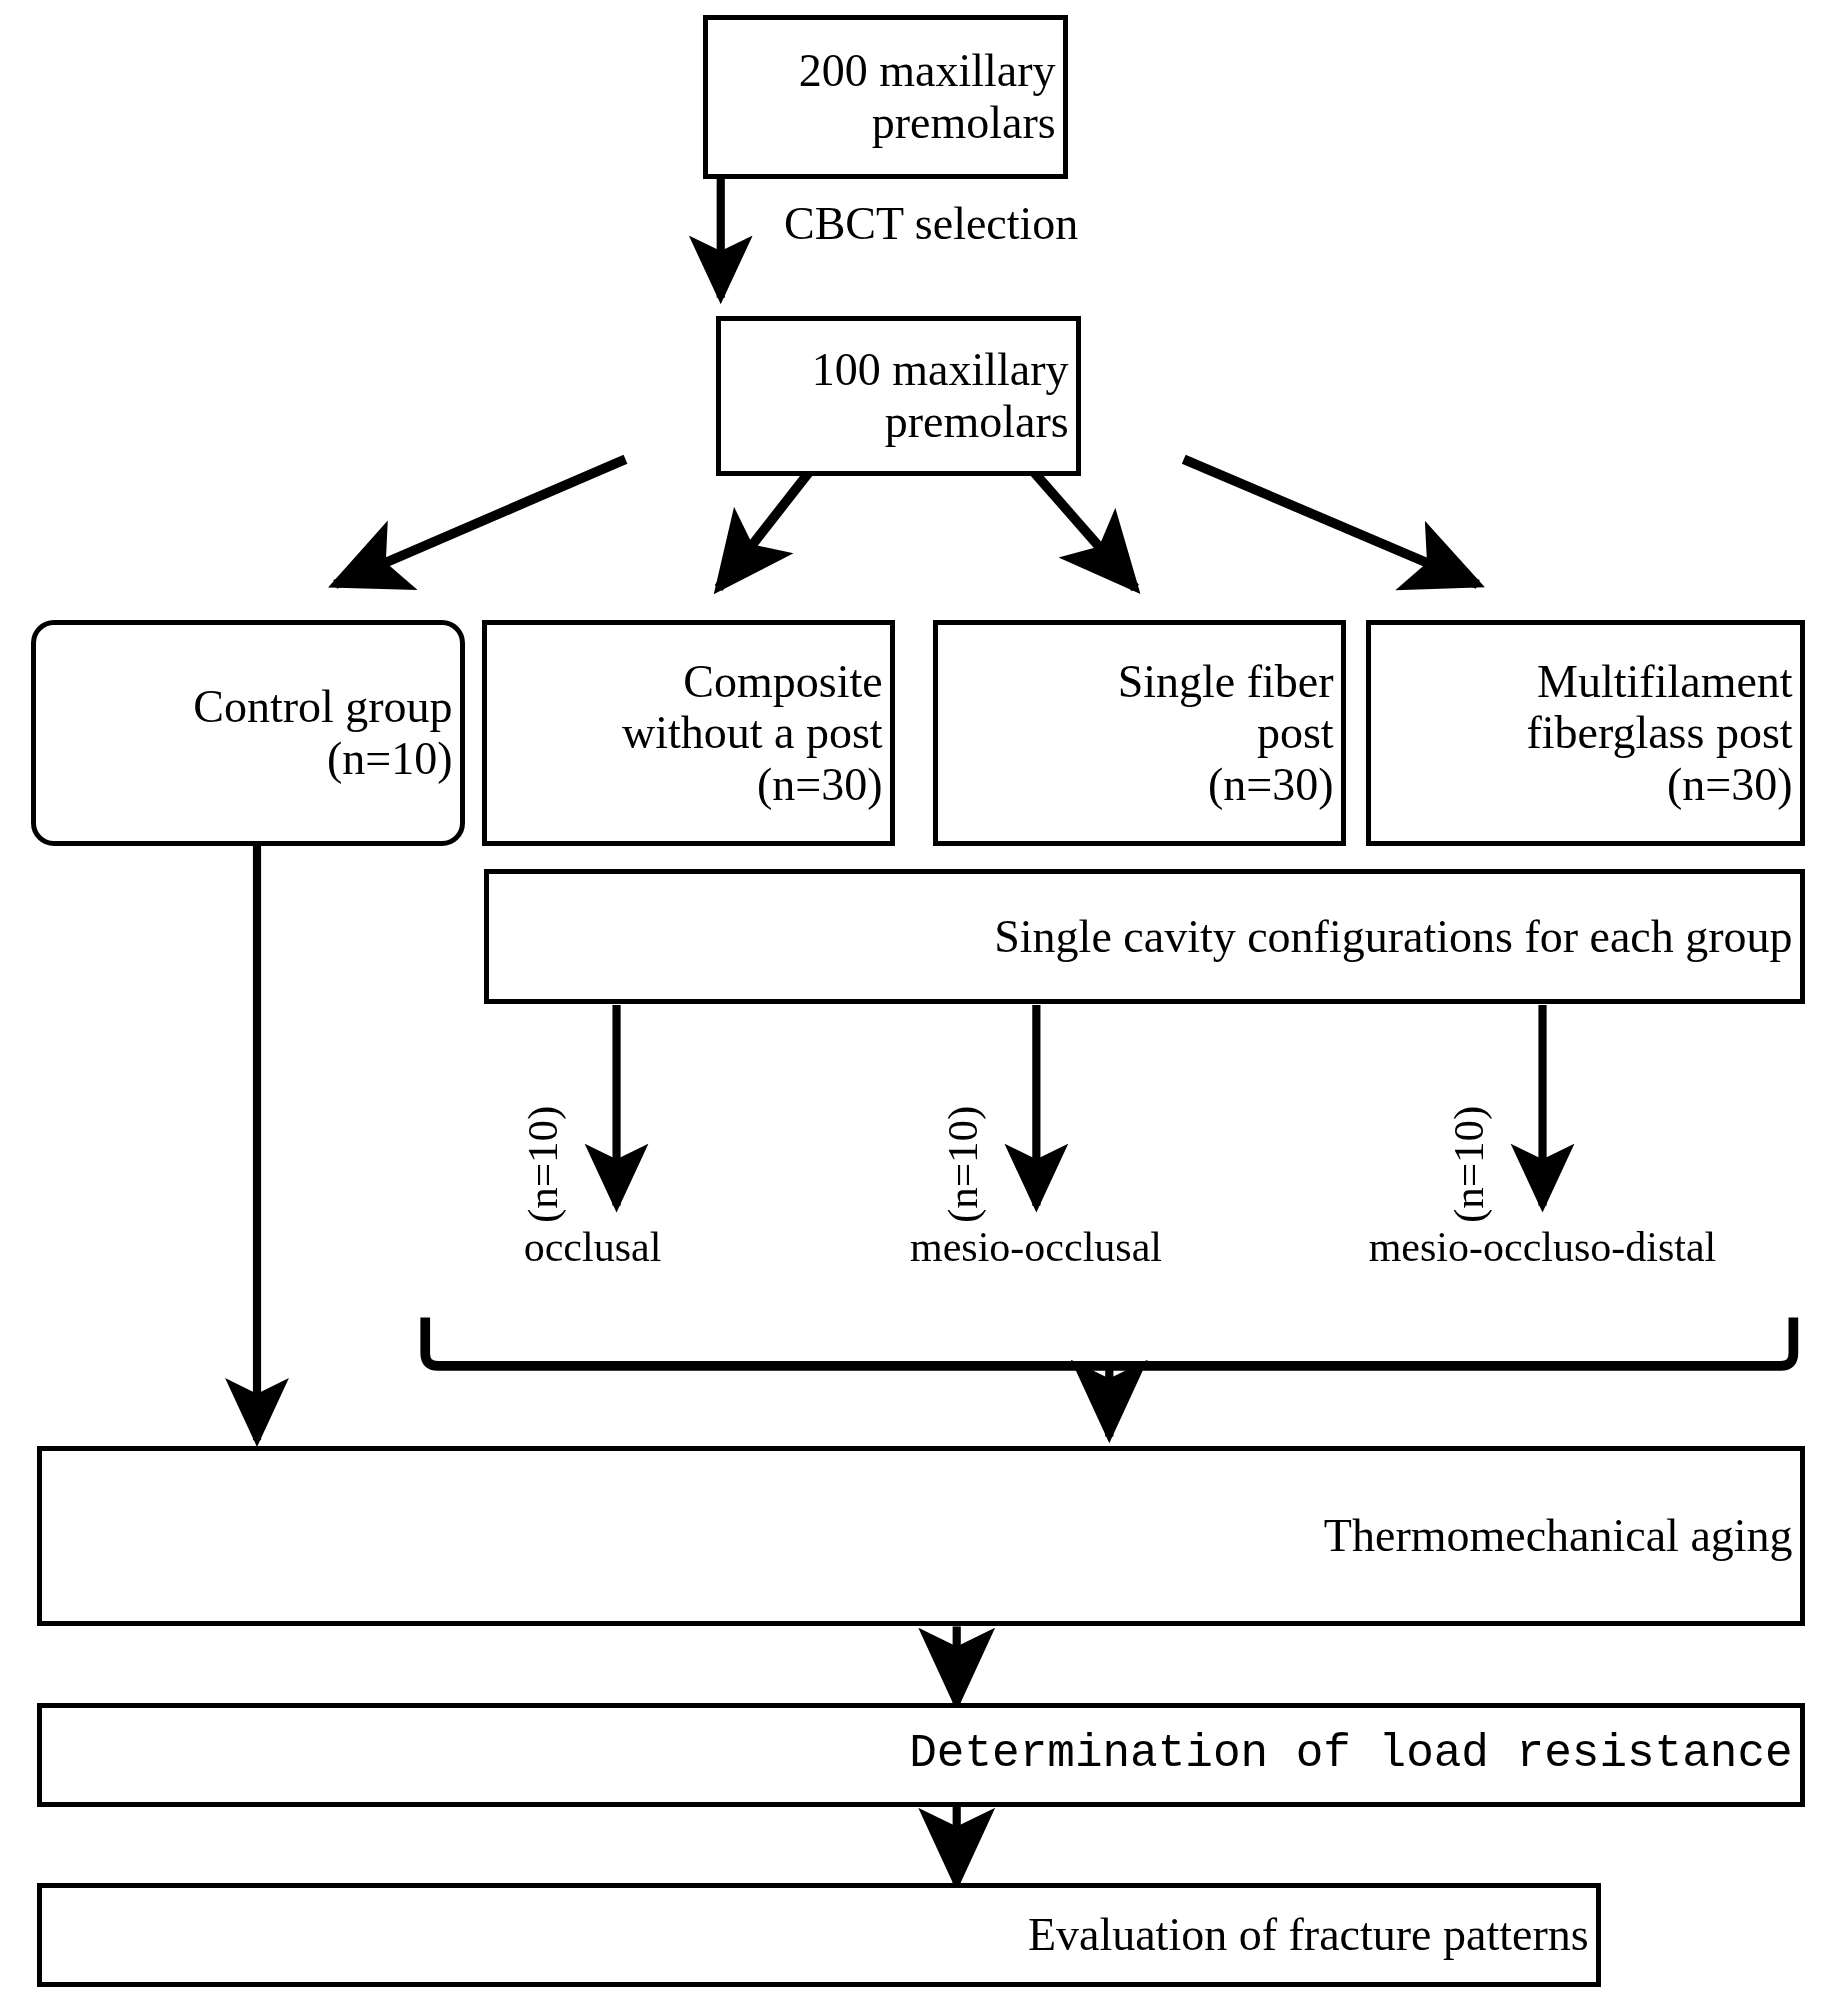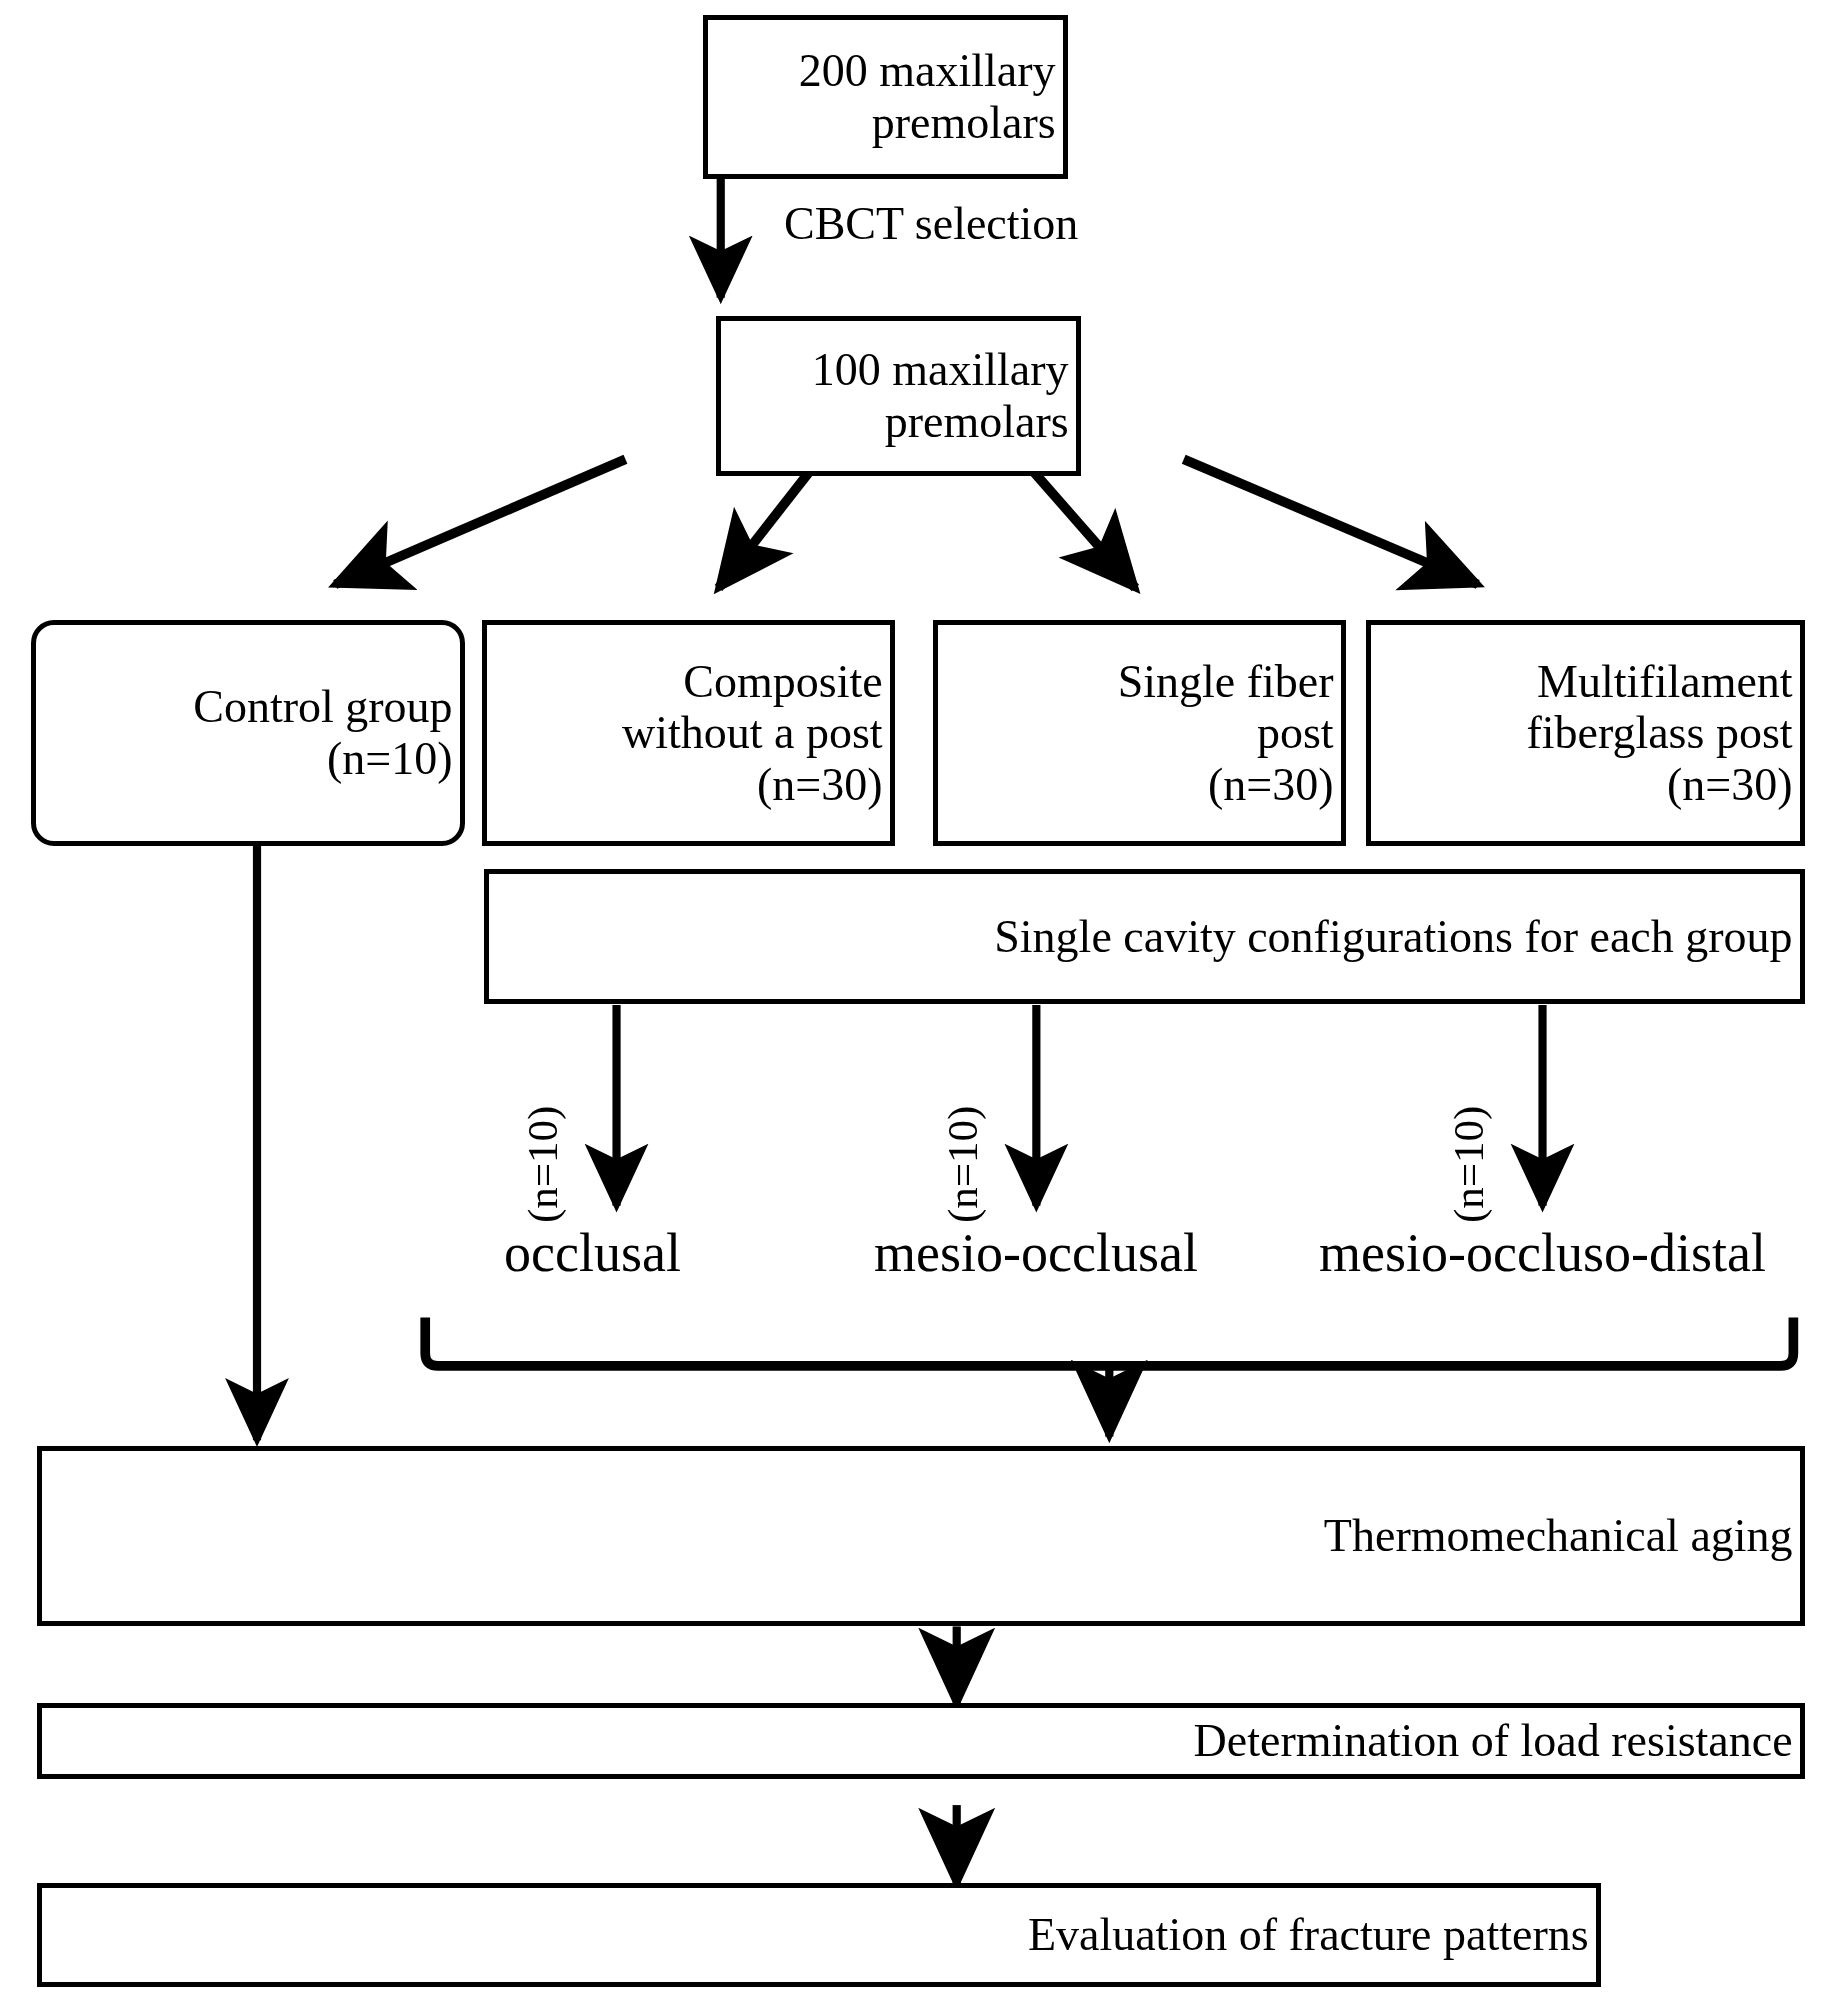--- a/index.html
+++ b/index.html
@@ -40,21 +40,21 @@
     padding: 3px 7.4px;
   }
   .node-box .node-text {
     display: block;
     width: 100%;
     white-space: pre-line;
   }
   .free-label {
     position: absolute;
     color: #000000;
-    font-size: 54px;
+    font-size: 42px;
     line-height: 1.1;
     white-space: nowrap;
     text-align: center;
   }
   .rot-label {
     position: absolute;
     color: #000000;
     font-size: 43px;
     line-height: 1;
     white-space: nowrap;
@@ -144,21 +144,21 @@
   </div>
 
   <div class="node-box" style="left:484px; top:869px; width:1321px; height:135px;">
     <span class="node-text">Single cavity configurations for each group</span>
   </div>
 
   <div class="node-box" style="left:37px; top:1446px; width:1768px; height:180px;padding-left:12px;">
     <span class="node-text">Thermomechanical aging</span>
   </div>
 
-  <div class="node-box" style="left:37px; top:1703px; width:1768px; height:76px;">
+  <div class="node-box" style="left:37px; top:1703px; width:1768px; height:104px;font-family:Liberation Mono, monospace;">
     <span class="node-text">Determination of load resistance</span>
   </div>
 
   <div class="node-box" style="left:37px; top:1883px; width:1564px; height:104px;padding-left:28px;">
     <span class="node-text">Evaluation of fracture patterns</span>
   </div>
 
   <div class="edge-label" style="left:784px; top:197px;">CBCT selection</div>
 
   <div class="rot-label" style="left:564px; top:1180px;">(n=10)</div>

